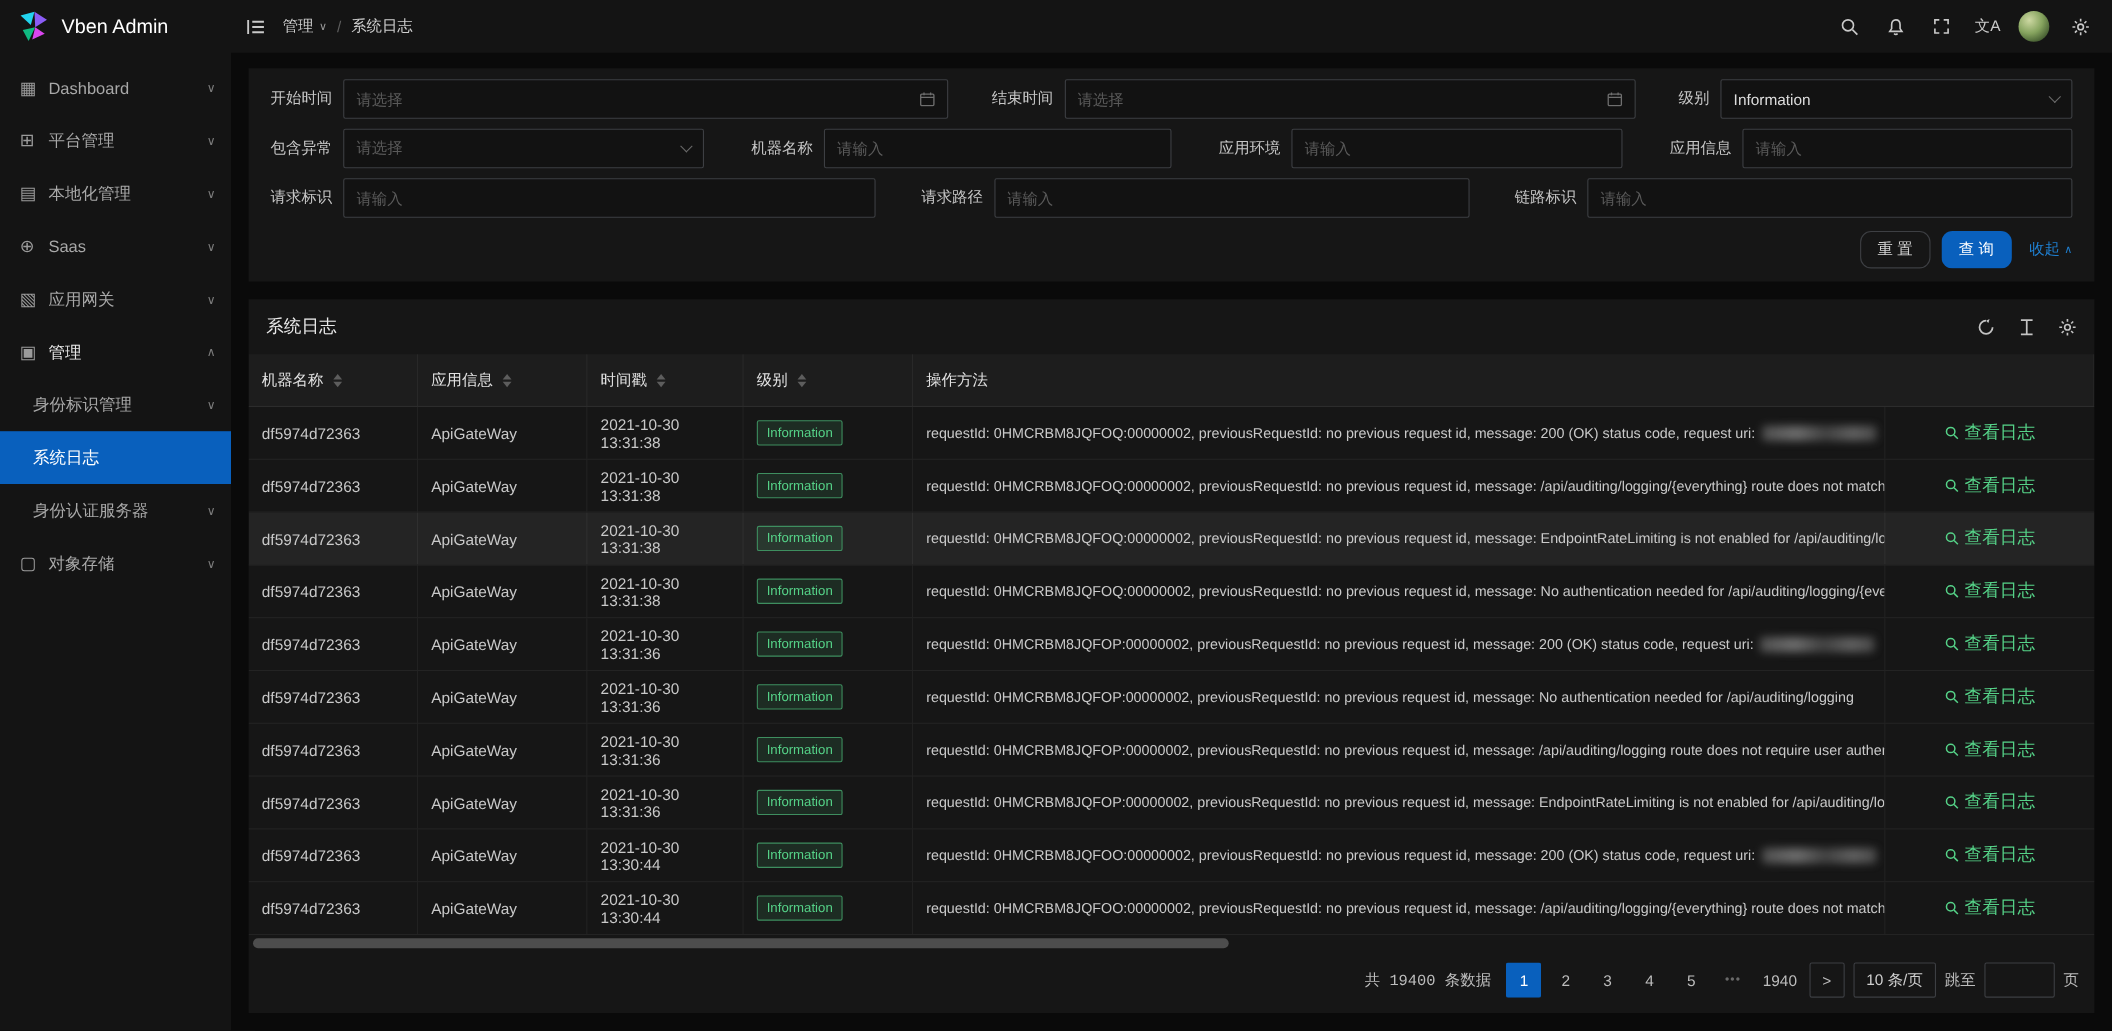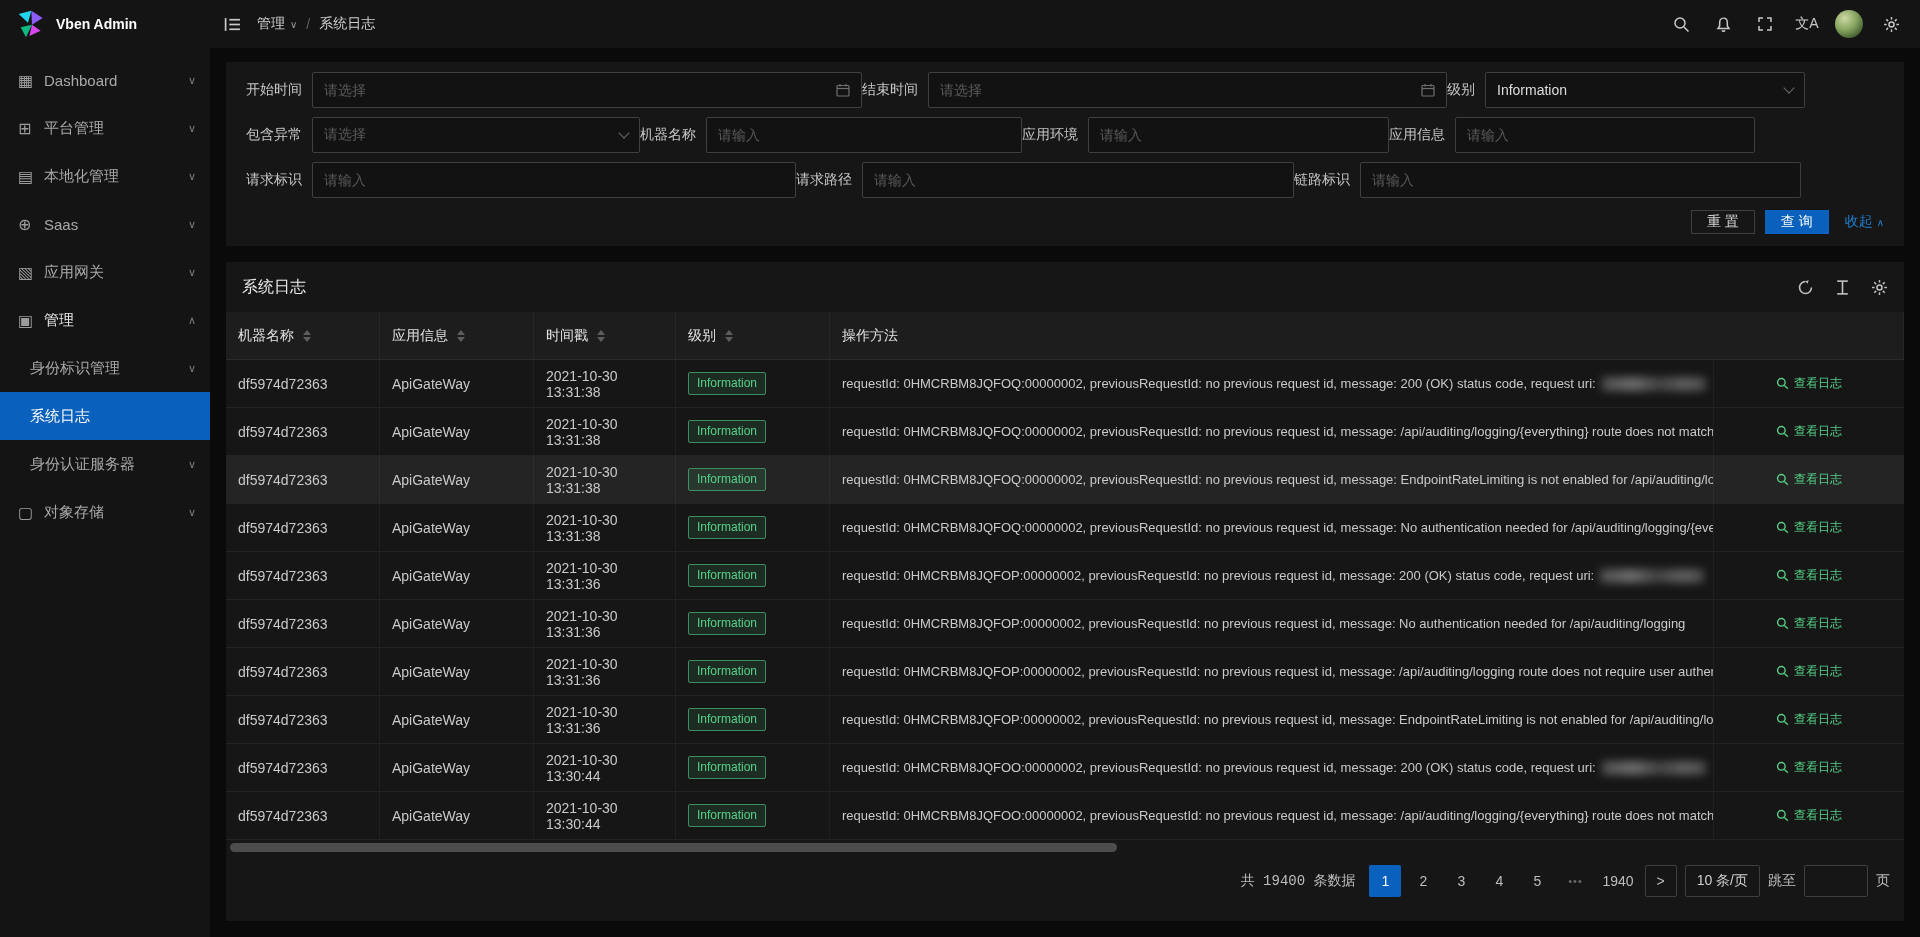--- a/index.html
+++ b/index.html
@@ -7,21 +7,21 @@
   body {
     position:relative; overflow:hidden;
     background:#0a0a0a; color:#c9c9c9;
     font-family:"Liberation Sans","DejaVu Sans",sans-serif; font-size:14px;
   }
   svg { display:block; }
 
   
   .sidebar { position:absolute; left:0; top:0; bottom:0; width:210px; background:#141414; z-index:10; }
   .logo { height:48px; display:flex; align-items:center; gap:10px; padding:0 14px; cursor:pointer; }
-  .logo-text { color:#ffffff; font-size:14px; font-weight:bold; white-space:nowrap; }
+  .logo-text { color:#ffffff; font-size:18px; font-weight:normal; white-space:nowrap; }
   .menu { padding-top:8px; }
   .menu-item { height:48px; display:flex; align-items:center; padding:0 14px 0 18px; color:#a8a8a8; cursor:pointer; font-size:15px; }
   .menu-item .mi-icon { width:26px; font-size:16px; color:#9b9b9b; flex:none; }
   .mi-label { flex:1; white-space:nowrap; overflow:hidden; }
   .mi-chevron { font-size:11px; color:#7c7c7c; margin-left:6px; }
   .menu-item.child { padding-left:30px; }
   .menu-item.expanded { color:#e6e6e6; }
   .menu-item.active { background:#0960bd; color:#ffffff; }
 
   
@@ -35,35 +35,35 @@
   .tb-right { display:flex; align-items:center; gap:4px; }
   .tb-icon { width:38px; height:48px; display:flex; align-items:center; justify-content:center; color:#c9c9c9; cursor:pointer; font-size:14px; }
   .avatar { width:28px; height:28px; border-radius:50%; flex:none;
     background:radial-gradient(circle at 35% 30%, #cdd8a2, #85a35e 45%, #41592f 80%, #2a3d1f); }
 
   
   .main { position:absolute; left:210px; top:48px; right:0; bottom:0; padding:14px 16px 16px; display:flex; flex-direction:column; gap:16px; overflow:hidden; }
 
   
   .filter-card { background:#161616; padding:10px 20px 12px; flex:none; }
-  .frow { display:flex; margin-bottom:9px; }
+  .frow { display:flex; justify-content:space-between; margin-bottom:9px; }
   .ffield { display:flex; align-items:center; }
   .flabel { margin-right:10px; color:#c6c6c6; white-space:nowrap; }
   .fcontrol { position:relative; display:flex; align-items:center; flex:1; height:36px; background:#121212; border:1px solid #3d3f43; border-radius:2px; padding:0 11px; }
   input.finput { flex:1; min-width:0; background:transparent; border:none; outline:none; color:#dddddd; font-size:14px; font-family:inherit; }
   input::placeholder { color:#5a5a5a; }
   .ph-text { color:#5a5a5a; flex:1; white-space:nowrap; overflow:hidden; }
   .sel-value { flex:1; color:#dddddd; white-space:nowrap; }
   .sel-caret { width:8px; height:8px; border-right:1.5px solid #6a6a6a; border-bottom:1.5px solid #6a6a6a; transform:rotate(45deg); margin-left:8px; margin-top:-4px; flex:none; }
   .suffix-icon { color:#6f6f6f; margin-left:8px; flex:none; display:flex; }
   .f-start{width:616px}.f-end{width:585px}.f-level{width:358px}
   .f-exc{width:394px}.f-machine{width:382px}.f-env{width:367px}.f-appinfo{width:366px}
   .f-reqid{width:550px}.f-reqpath{width:498px}.f-trace{width:507px}
   .fbuttons { display:flex; justify-content:flex-end; align-items:center; gap:10px; margin-top:12px; }
-  .btn { height:24px; padding:0 15px; border-radius:0; font-size:14px; cursor:pointer; border:1px solid transparent; font-family:inherit; }
+  .btn { height:34px; padding:0 15px; border-radius:10px; font-size:14px; cursor:pointer; border:1px solid transparent; font-family:inherit; }
   .btn-default { background:transparent; border-color:#3d3f43; color:#d6d6d6; }
   .btn-primary { background:#0960bd; color:#ffffff; }
   .link-collapse { color:#1f7fd0; display:flex; align-items:center; gap:4px; cursor:pointer; font-size:14px; margin-left:6px; }
   .link-caret { font-size:10px; }
 
   
   .table-card { background:#161616; flex:1; display:flex; flex-direction:column; overflow:hidden; }
   .card-head { height:50px; flex:none; padding:0 16px; display:flex; justify-content:space-between; align-items:center; }
   .card-title { color:#eaeaea; font-size:16px; }
   .card-tools { display:flex; gap:20px; color:#c3c3c3; align-items:center; }
@@ -83,21 +83,21 @@
   .cells-row > .cell:nth-child(5){ flex:1; min-width:0; }
   .cells-row > .cell:nth-child(6){ width:190px; flex:none; justify-content:center; border-right:none; }
   .sorter { display:flex; flex-direction:column; gap:2px; cursor:pointer; }
   .caret-up { width:0; height:0; border-left:4px solid transparent; border-right:4px solid transparent; border-bottom:5px solid #5d5d5d; }
   .caret-down { width:0; height:0; border-left:4px solid transparent; border-right:4px solid transparent; border-top:5px solid #5d5d5d; }
   .cell-msg { white-space:nowrap; gap:6px; font-size:13px; color:#cdcdcd; }
   .msg-text { white-space:nowrap; flex:none; }
   .redact { flex:none; width:104px; height:14px; border-radius:2px; opacity:.85;
     background:linear-gradient(90deg,#585858,#7d7d7d 30%,#4a4a4a 55%,#6e6e6e 80%,#515151); filter:blur(4px); }
   .badge-info { background:rgba(85,209,135,0.12); border:1px solid #3e8e5f; color:#55d187; font-size:12px; padding:2px 8px; border-radius:2px; line-height:1.4; white-space:nowrap; }
-  .view-link { color:#55d187; display:flex; align-items:center; gap:5px; cursor:pointer; font-size:12px; white-space:nowrap; }
+  .view-link { color:#55d187; display:flex; align-items:center; gap:5px; cursor:pointer; font-size:16px; white-space:nowrap; }
 
   .hscroll { height:13px; flex:none; position:relative; margin:1px 2px; }
   .hthumb { position:absolute; left:2px; top:2px; height:9px; width:53%; background:#4d4d4d; border-radius:5px; cursor:pointer; }
 
   
   .pagination { height:52px; flex:none; display:flex; align-items:center; justify-content:flex-end; gap:8px; padding:0 14px; color:#bdbdbd; font-size:14px; }
   .total-text { margin-right:6px;font-family:Liberation Mono, monospace; }
   .pages { display:flex; align-items:center; gap:6px; }
   .page-btn { min-width:32px; height:32px; display:flex; align-items:center; justify-content:center; color:#bdbdbd; cursor:pointer; border-radius:2px; background:transparent; border:1px solid transparent; font-size:14px; font-family:inherit; padding:0 4px; }
   .page-btn.active { background:#0960bd; color:#ffffff; }

